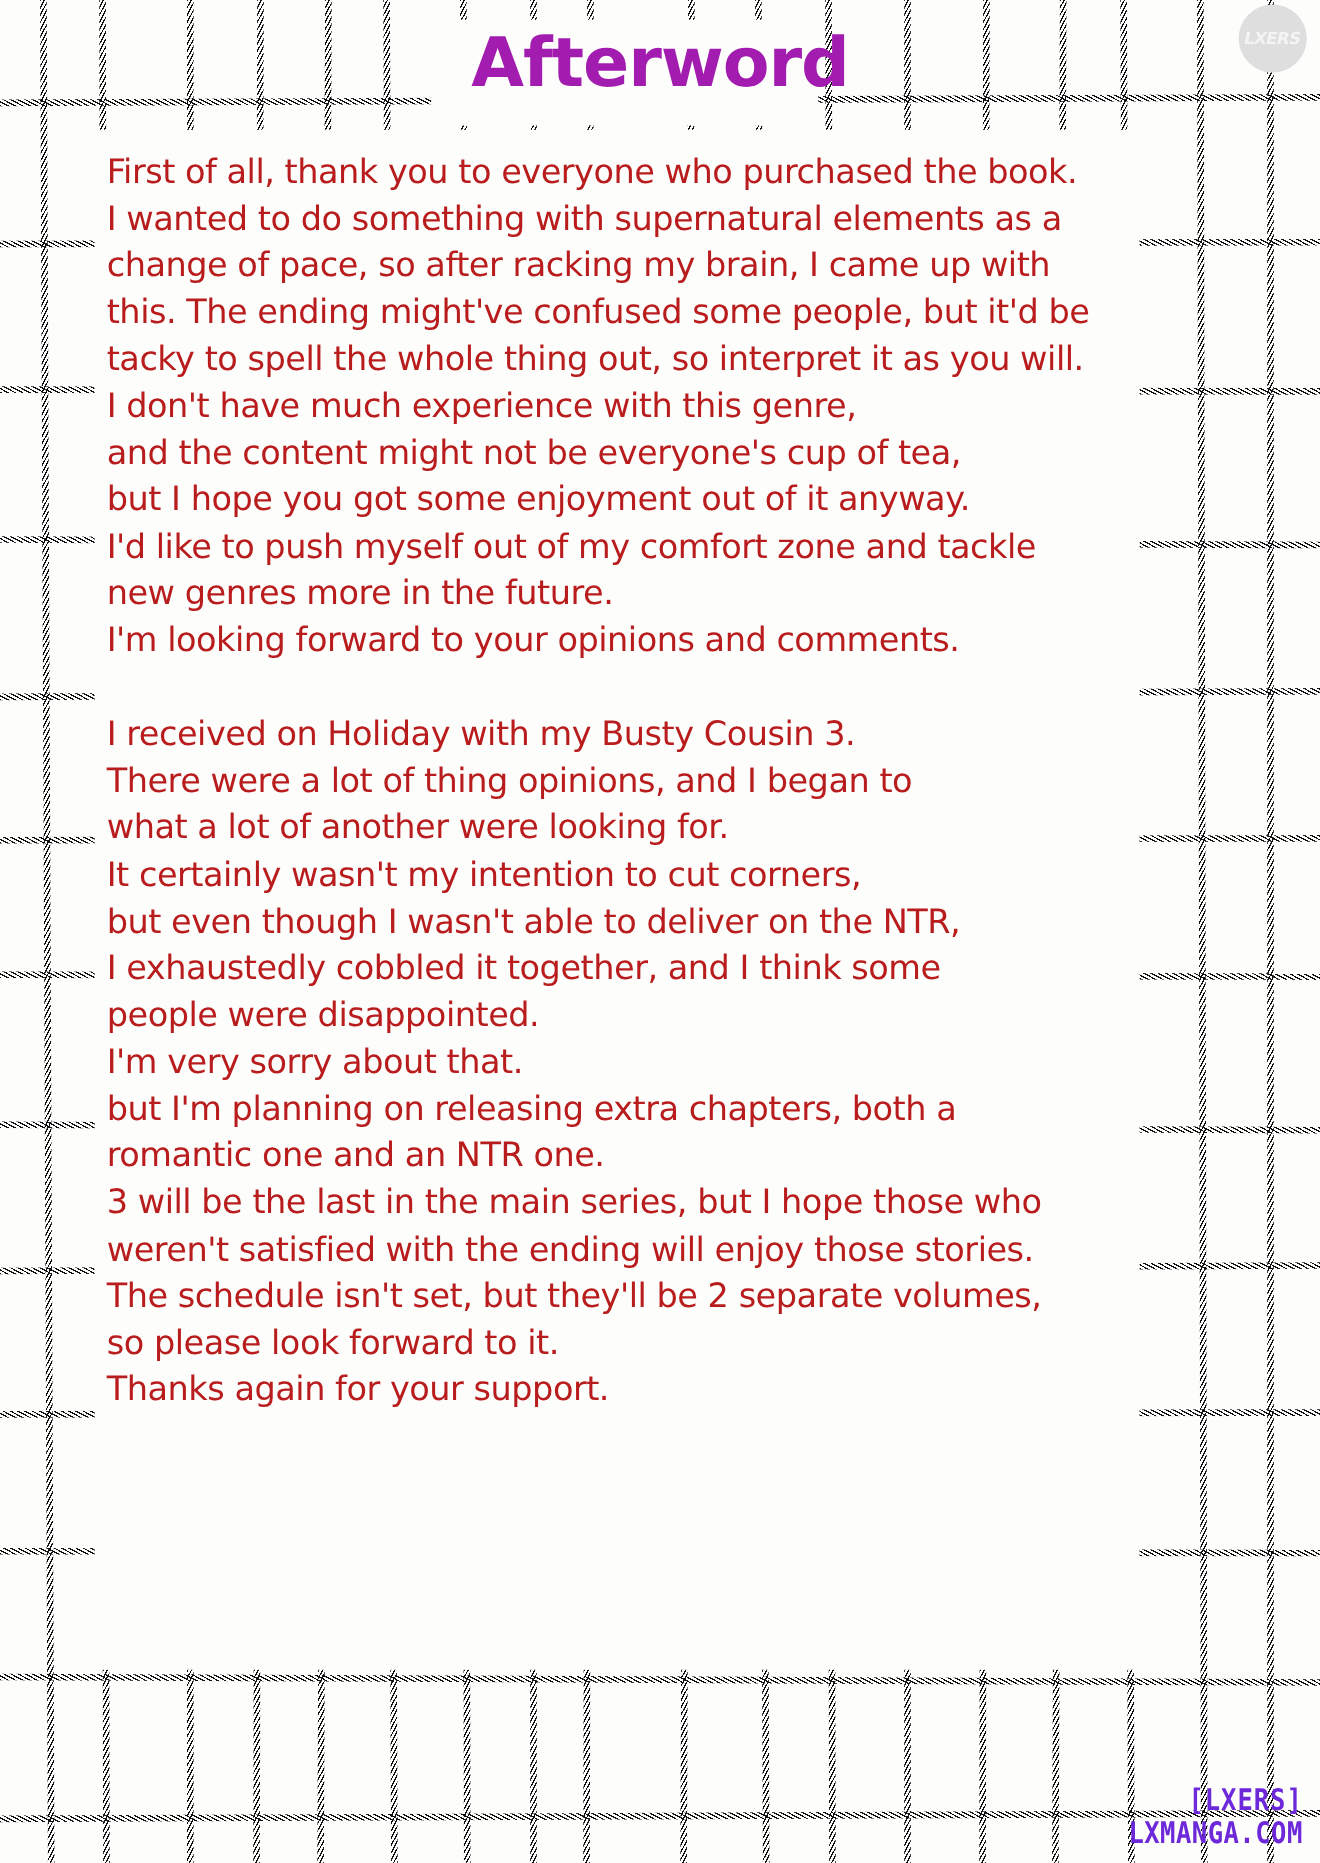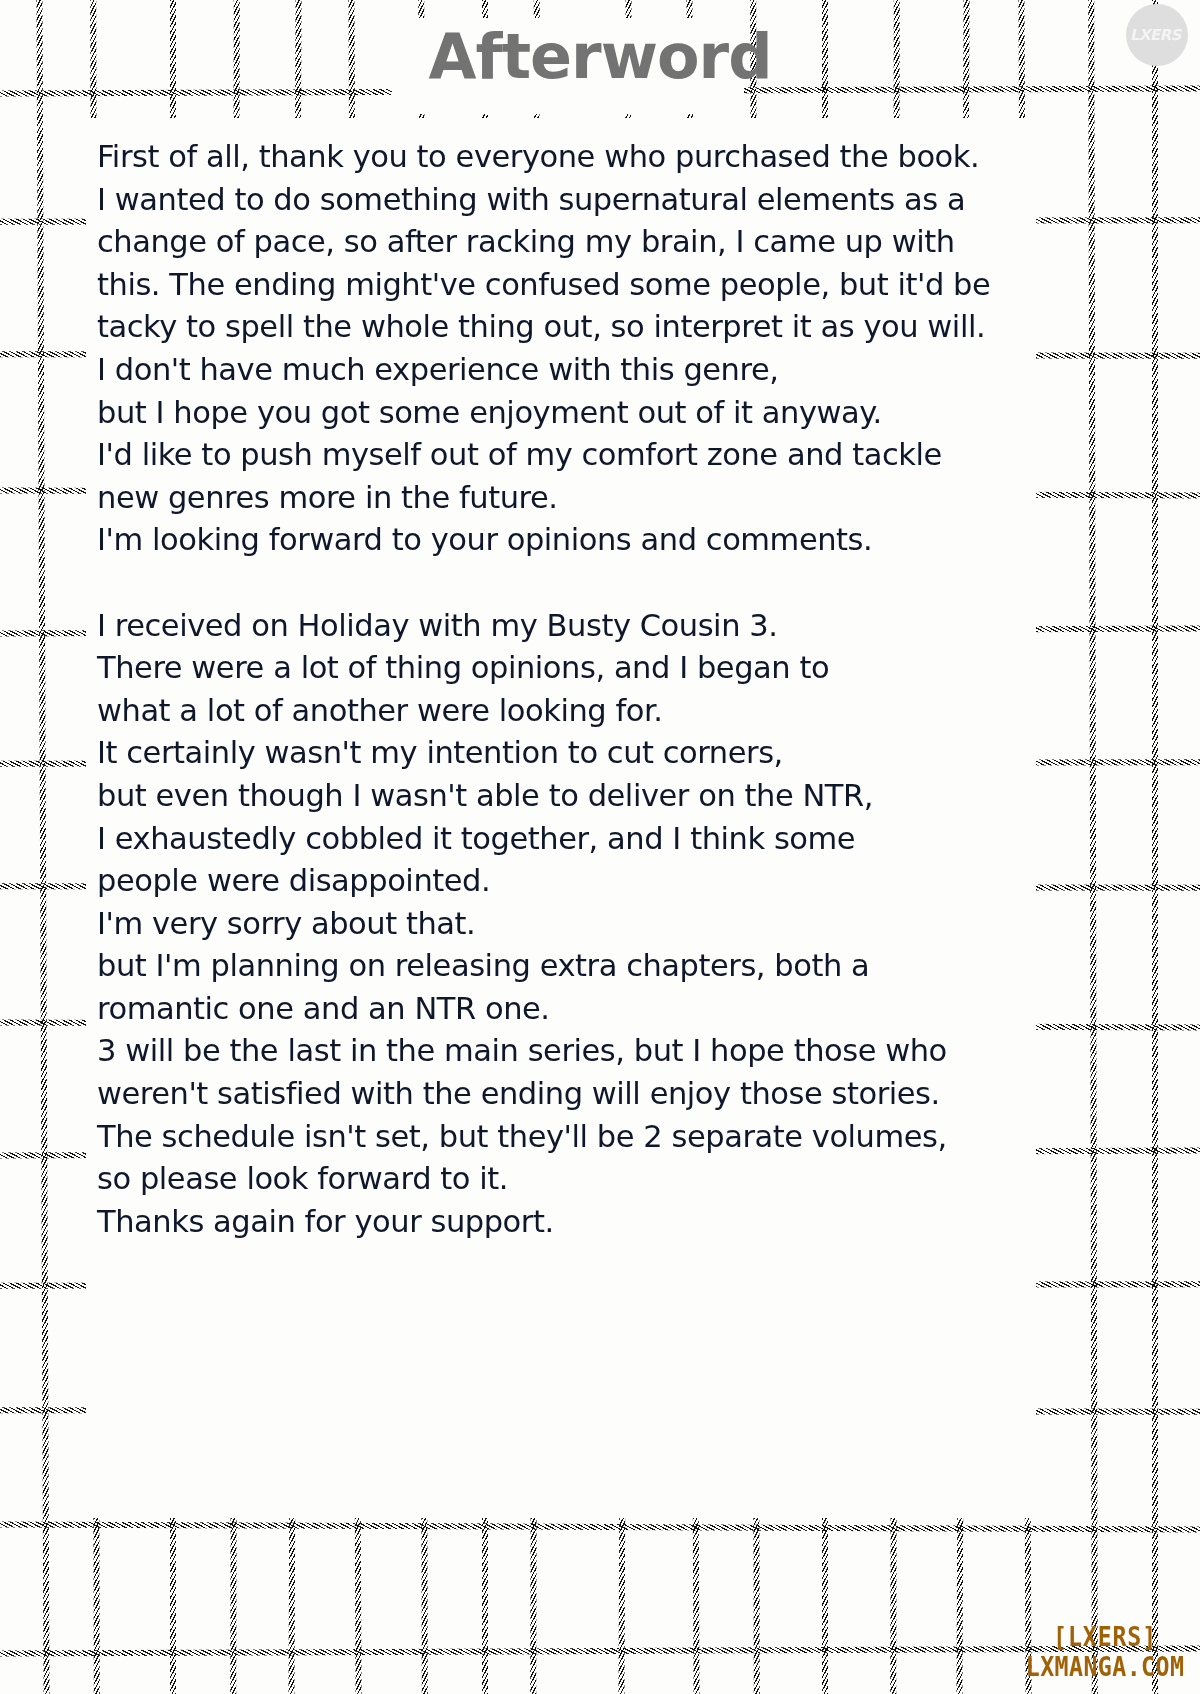--- a/index.html
+++ b/index.html
@@ -87,33 +87,33 @@
   #page-title {
     position: absolute;
     left: 0;
     right: 0;
     top: 26px;
     text-align: center;
     font-family: "DejaVu Sans", sans-serif;
     font-weight: bold;
     font-size: 62px;
     letter-spacing: -1px;
-    color: #737373;
+    color: #a21caf;
     line-height: 1;
   }
 
   #body-text {
     position: absolute;
     left: 97px;
     top: 136px;
     width: 930px;
     font-family: "DejaVu Sans", sans-serif;
     font-size: 30.5px;
     line-height: 42.6px;
-    color: #0f172a;
+    color: #b91c1c;
     letter-spacing: -0.45px;
     white-space: nowrap;
   }
 
   #body-text .line {
     height: 42.6px;
     white-space: nowrap;
   }
 
   #body-text .line.blank {
@@ -142,24 +142,24 @@
     color: #f4f4f4;
     transform: skewX(-12deg);
     letter-spacing: -0.5px;
   }
 
   #footer-watermark {
     position: absolute;
     right: 16px;
     bottom: 12px;
     z-index: 5;
-    text-align: center;
+    text-align: right;
     font-family: "DejaVu Sans Mono", monospace;
     font-weight: bold;
-    color: #a16207;
+    color: #6d28d9;
     line-height: 1.12;
   }
 
   #footer-group {
     font-size: 27px;
     letter-spacing: 1px;
     transform: scaleX(0.86);
     transform-origin: right center;
   }
 
@@ -216,20 +216,21 @@
 
     <div id="page-title">Afterword</div>
 
     <div id="body-text">
         <div class="line">First of all, thank you to everyone who purchased the book.</div>
         <div class="line">I wanted to do something with supernatural elements as a</div>
         <div class="line">change of pace, so after racking my brain, I came up with</div>
         <div class="line">this. The ending might've confused some people, but it'd be</div>
         <div class="line">tacky to spell the whole thing out, so interpret it as you will.</div>
         <div class="line">I don't have much experience with this genre,</div>
+        <div class="line">and the content might not be everyone's cup of tea,</div>
         <div class="line">but I hope you got some enjoyment out of it anyway.</div>
         <div class="line">I'd like to push myself out of my comfort zone and tackle</div>
         <div class="line">new genres more in the future.</div>
         <div class="line">I'm looking forward to your opinions and comments.</div>
         <div class="line blank"></div>
         <div class="line">I received on Holiday with my Busty Cousin 3.</div>
         <div class="line">There were a lot of thing opinions, and I began to</div>
         <div class="line">what a lot of another were looking for.</div>
         <div class="line">It certainly wasn't my intention to cut corners,</div>
         <div class="line">but even though I wasn't able to deliver on the NTR,</div>

